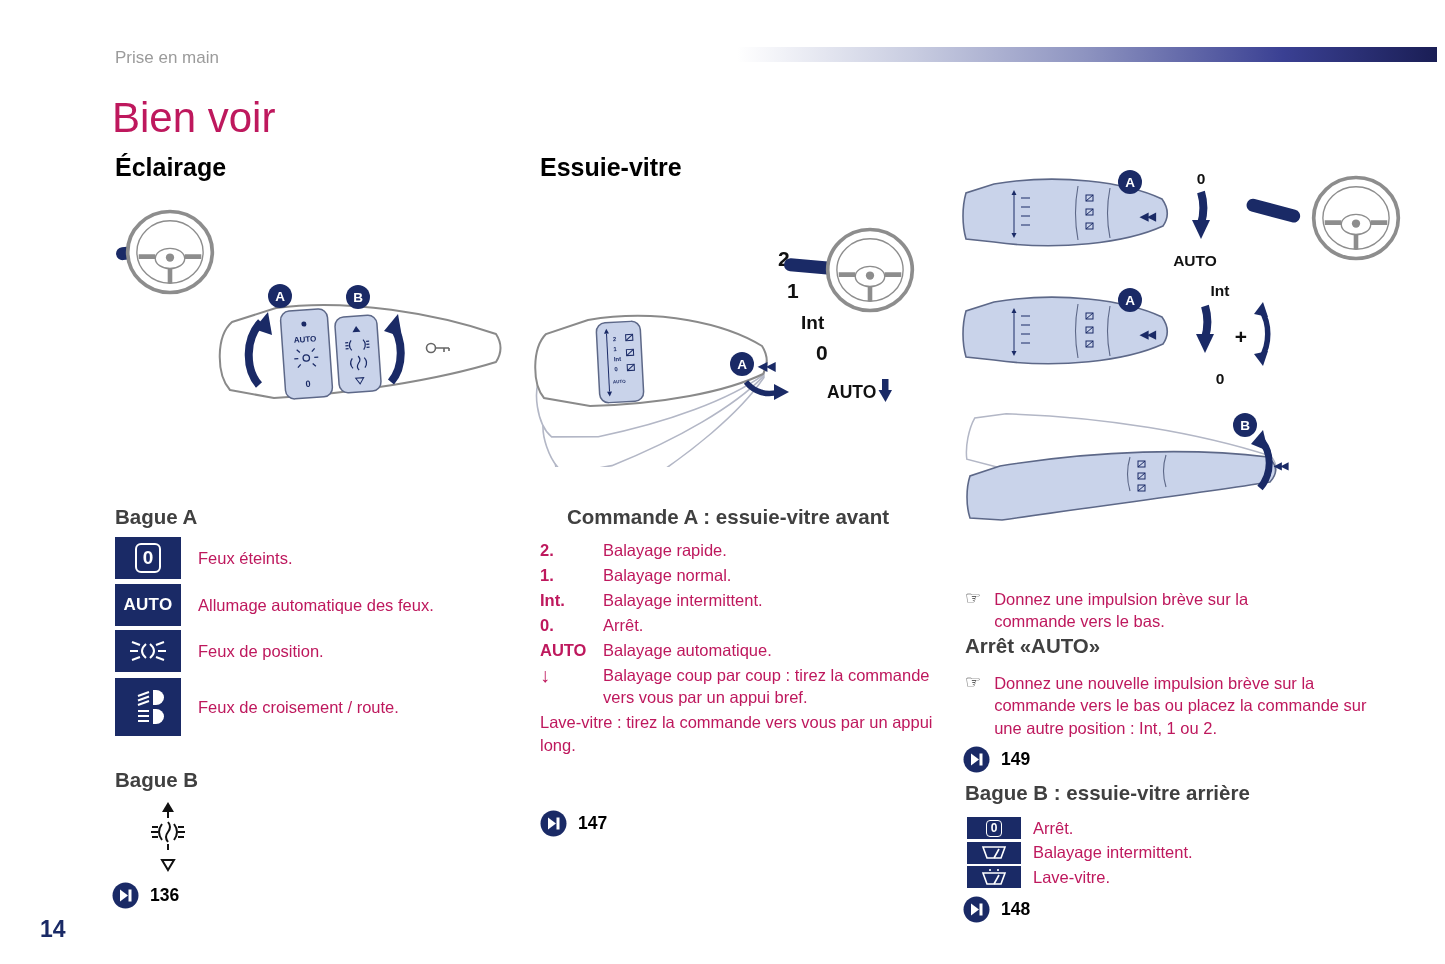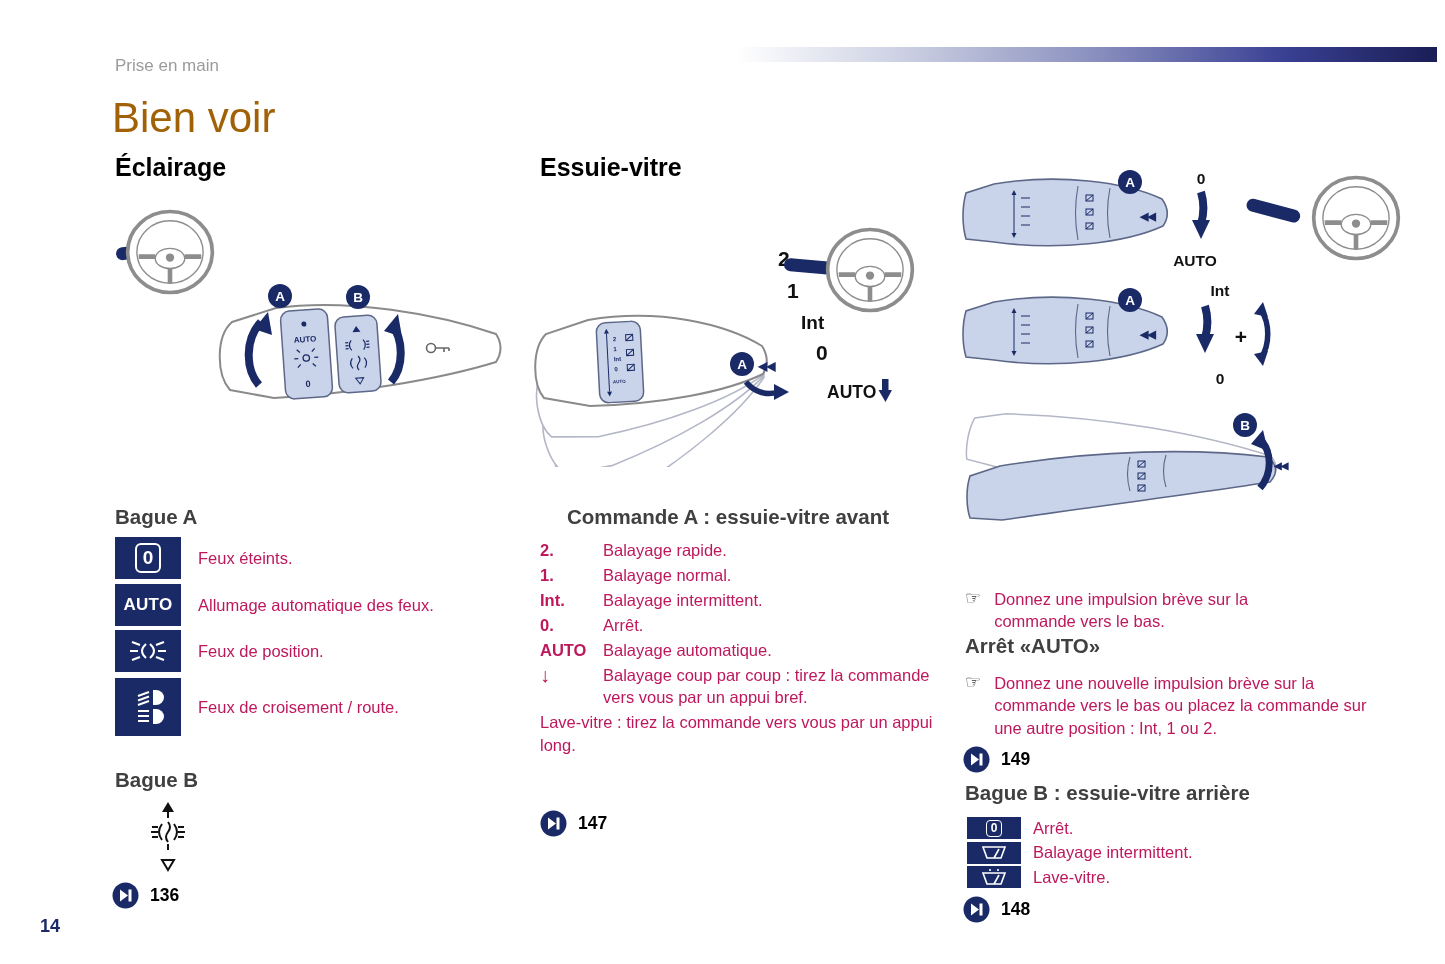--- a/index.html
+++ b/index.html
@@ -1,41 +1,41 @@
 <!DOCTYPE html>
 <html><head>
 <meta charset="utf-8">
 <style>
   html,body{margin:0;padding:0;background:#ffffff}
   .page{position:relative;width:1445px;height:964px;background:#fff;font-family:"Liberation Sans",sans-serif;color:#000;overflow:hidden}
   .abs{position:absolute}
   .crumb{font-size:17px;color:#9b9b9b}
   .grad{background:linear-gradient(90deg,rgba(235,236,244,0) 0%,#c9cde1 25%,#8d93c0 50%,#3a4093 78%,#1a1e55 100%)}
-  .title{font-size:42px;font-weight:400;color:#a16207}
+  .title{font-size:42px;font-weight:400;color:#be185d}
   .h2{font-size:25px;font-weight:700;color:#000}
   .h3{font-size:20.5px;font-weight:700;color:#404040}
   .txt{font-size:16.5px;line-height:1.36;color:#be185d}
   .navy{background:#1a2a66;color:#fff}
   .iconbox{width:66px;flex:none;display:flex;align-items:center;justify-content:center}
   .irow{display:flex;align-items:center;gap:17px}
   .zero-chip{border:2.5px solid #fff;border-radius:6px;padding:0 6px;font-weight:700;font-size:19px;line-height:1.35}
   .zero-chip-sm{border:1.5px solid #fff;border-radius:4px;padding:0 4px;font-weight:700;font-size:12px;line-height:1.25}
   .autotxt{font-weight:700;font-size:17px;letter-spacing:.3px}
   .pgref{display:flex;align-items:center;gap:11px}
   .pgnum{font-weight:700;font-size:17.5px;color:#000}
   .lrow{display:flex;margin-bottom:2.5px}
   .lkey{width:63px;font-weight:700;flex:none}
   .key-arrow{font-size:20px;line-height:1.1}
   .ltext{width:334px}
   .wnote{width:402px;margin-top:2px}
   .prow{display:flex;gap:13px;align-items:flex-start}
   .hand{font-size:18px;color:#333;line-height:1.2;flex:none}
   .smallrow{display:flex;align-items:center;gap:12px;margin-bottom:2px}
   .sbox{width:54px;height:22px;flex:none;display:flex;align-items:center;justify-content:center}
-  .pageno{font-weight:700;font-size:18px;color:#1a2a66}
+  .pageno{font-weight:700;font-size:23px;color:#1a2a66}
   svg text{font-family:"Liberation Sans",sans-serif}
 </style>
 </head>
 <body>
 
 <svg style="position:absolute;width:0;height:0" aria-hidden="true">
   <symbol id="sym-wheel" viewBox="-50 -50 100 100">
     <ellipse rx="46" ry="44" fill="#fff" stroke="#8d8d8d" stroke-width="4"></ellipse>
     <ellipse rx="36" ry="34" fill="none" stroke="#8d8d8d" stroke-width="1.5"></ellipse>
     <path d="M-34,5 L-16,5 M16,5 L34,5 M0,17 L0,34" stroke="#8d8d8d" stroke-width="5" fill="none"></path>
@@ -44,21 +44,21 @@
   </symbol>
   <symbol id="sym-pgref" viewBox="0 0 27 27">
     <circle cx="13.5" cy="13.5" r="13" fill="#1a2a66"></circle>
     <polygon points="8,7.5 16,13.5 8,19.5" fill="#fff"></polygon>
     <rect x="16.5" y="7.5" width="3" height="12" fill="#fff"></rect>
   </symbol>
 </svg>
 
 <div class="page">
 
-  <div class="abs crumb" style="left:115px;top:56px">Prise en main</div>
+  <div class="abs crumb" style="left:115px;top:48px">Prise en main</div>
   <div class="abs grad" style="left:737px;top:47px;width:700px;height:15px"></div>
   <div class="abs title" style="left:112px;top:94px">Bien voir</div>
 
   <div class="abs h2" style="left:115px;top:153px">Éclairage</div>
   <div class="abs h2" style="left:540px;top:153px">Essuie-vitre</div>
 
   <svg class="abs" style="left:108px;top:186px" width="400" height="240" viewBox="0 0 400 240">
     <g>
       <rect x="8" y="59" width="55" height="13" rx="6.5" fill="#1a2a66" transform="rotate(-6 35 66)"></rect>
       <use href="#sym-wheel" x="14" y="20" width="96" height="92"></use>

